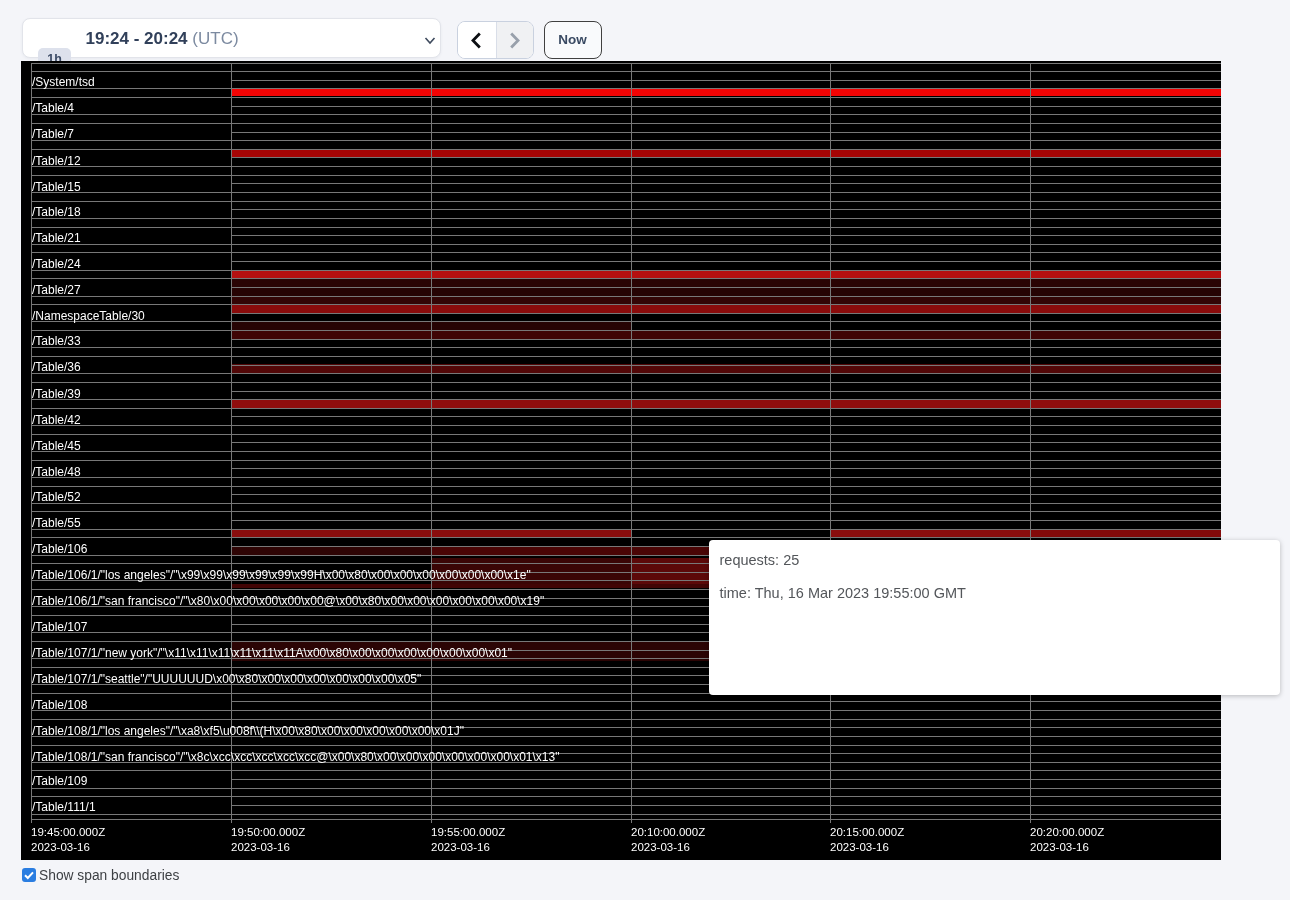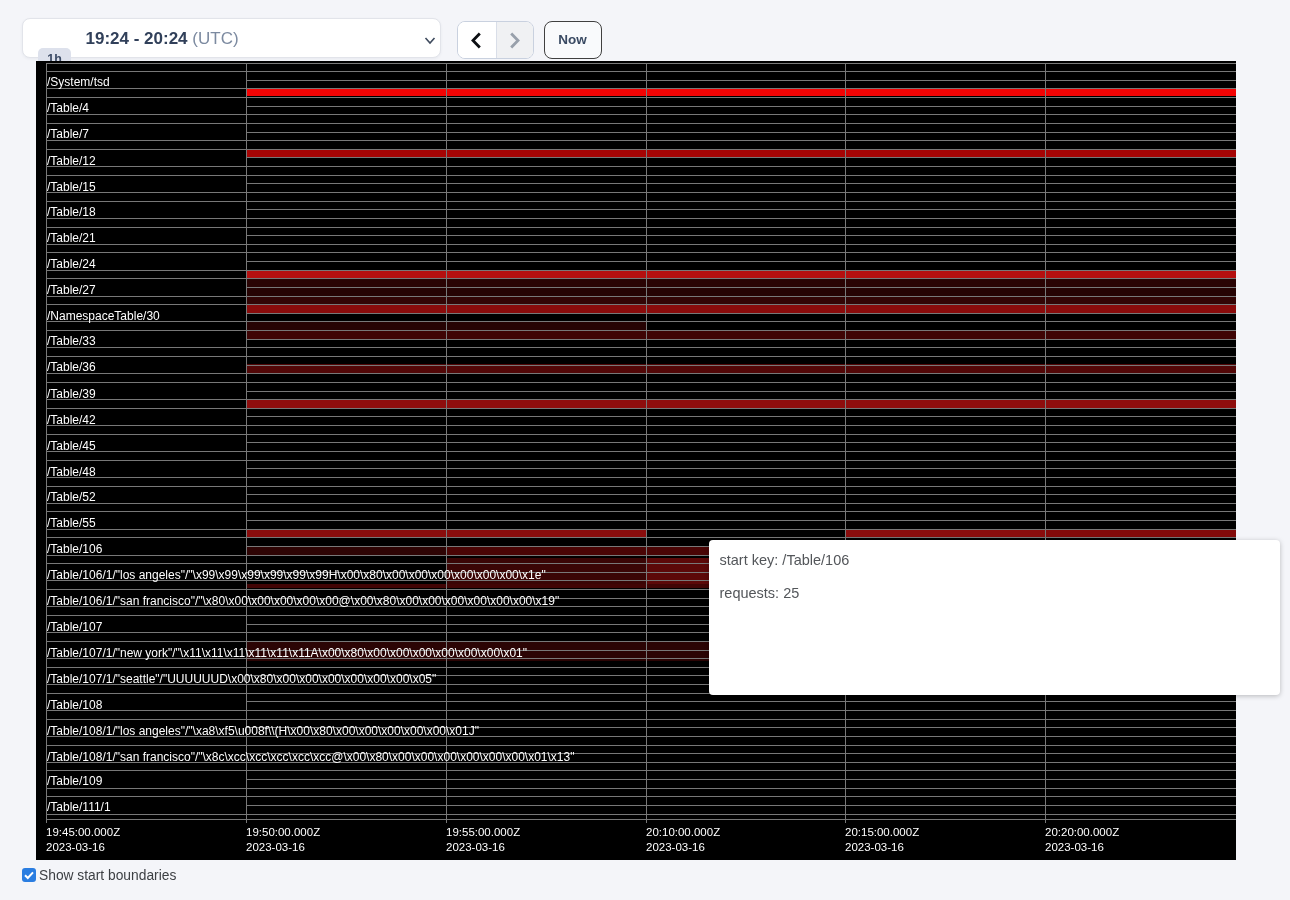--- a/index.html
+++ b/index.html
@@ -25,21 +25,21 @@
   </div>
   <div class="abs" style="left:38px; top:0; width:37px; height:36px; background:#f0f1f3; border-left:1px solid #d9dee8;">
     <svg class="abs" style="left:12px; top:10px;" width="11" height="17" viewBox="0 0 11 17">
         <path d="M2.2 1.5 L9 8.5 L2.2 15.5" fill="none" stroke="#98a0ab" stroke-width="2.8"></path>
       </svg>
   </div>
 </div>
 
 <div class="abs" style="left:543.5px; top:20.5px; width:58px; height:38px; border:1px solid #404040; border-radius:8px; background:#f9fafc; text-align:center; line-height:36px; font-size:13.5px; font-weight:bold; color:#3a4a63;">Now</div>
 
-<div class="abs" style="left:21px; top:61px; width:1200px; height:799px; background:#000;margin-left:15px;">
+<div class="abs" style="left:21px; top:61px; width:1200px; height:799px; background:#000;">
 <svg width="1200" height="799" style="display:block">
 <rect x="0" y="0" width="1200" height="799" fill="#000"></rect>
 <rect x="210" y="27" width="990" height="8" fill="#f40404"></rect>
 <rect x="210" y="88" width="990" height="8" fill="#a60505"></rect>
 <rect x="210" y="209" width="990" height="8" fill="#b51010"></rect>
 <rect x="210" y="217" width="990" height="9" fill="#2a0404"></rect>
 <rect x="210" y="226" width="990" height="9" fill="#260303"></rect>
 <rect x="210" y="235" width="990" height="8" fill="#330505"></rect>
 <rect x="210" y="243" width="990" height="9" fill="#8a0b0b"></rect>
 <rect x="210" y="260" width="400" height="9" fill="#260303"></rect>
@@ -188,22 +188,22 @@
 <text x="610.0" y="775" font-size="11.5" fill="#fff">20:10:00.000Z</text>
 <text x="610.0" y="790" font-size="11.5" fill="#fff">2023-03-16</text>
 <text x="809.0" y="775" font-size="11.5" fill="#fff">20:15:00.000Z</text>
 <text x="809.0" y="790" font-size="11.5" fill="#fff">2023-03-16</text>
 <text x="1009.0" y="775" font-size="11.5" fill="#fff">20:20:00.000Z</text>
 <text x="1009.0" y="790" font-size="11.5" fill="#fff">2023-03-16</text>
 </svg>
 </div>
 
 <div class="abs" style="left:709px; top:539.5px; width:571px; height:155px; background:#fff; border-radius:4px; box-shadow:0 1px 5px rgba(0,0,0,0.25); color:#53565a; font-size:14.5px; padding:4px 0 0 10.5px; overflow:hidden;">
-  <div style="height:33.6px; line-height:33.6px;">start key: /Table/106</div>
   <div style="height:33.6px; line-height:33.6px;">requests: 25</div>
+  <div style="height:33.6px; line-height:33.6px;">time: Thu, 16 Mar 2023 19:55:00 GMT</div>
 </div>
 
 <div class="abs" style="left:22px; top:868px; width:14px; height:14px; background:#2a7de1; border-radius:3px;">
   <svg width="14" height="14" viewBox="0 0 14 14">
       <path d="M3 7.2 L5.8 10 L11 4.4" fill="none" stroke="#fff" stroke-width="2"></path>
     </svg>
 </div>
-<div class="abs" style="left:39px; top:868px; font-size:13.8px; color:#3c3f43;">Show start boundaries</div>
+<div class="abs" style="left:39px; top:868px; font-size:13.8px; color:#3c3f43;">Show span boundaries</div>
 
 </body></html>

